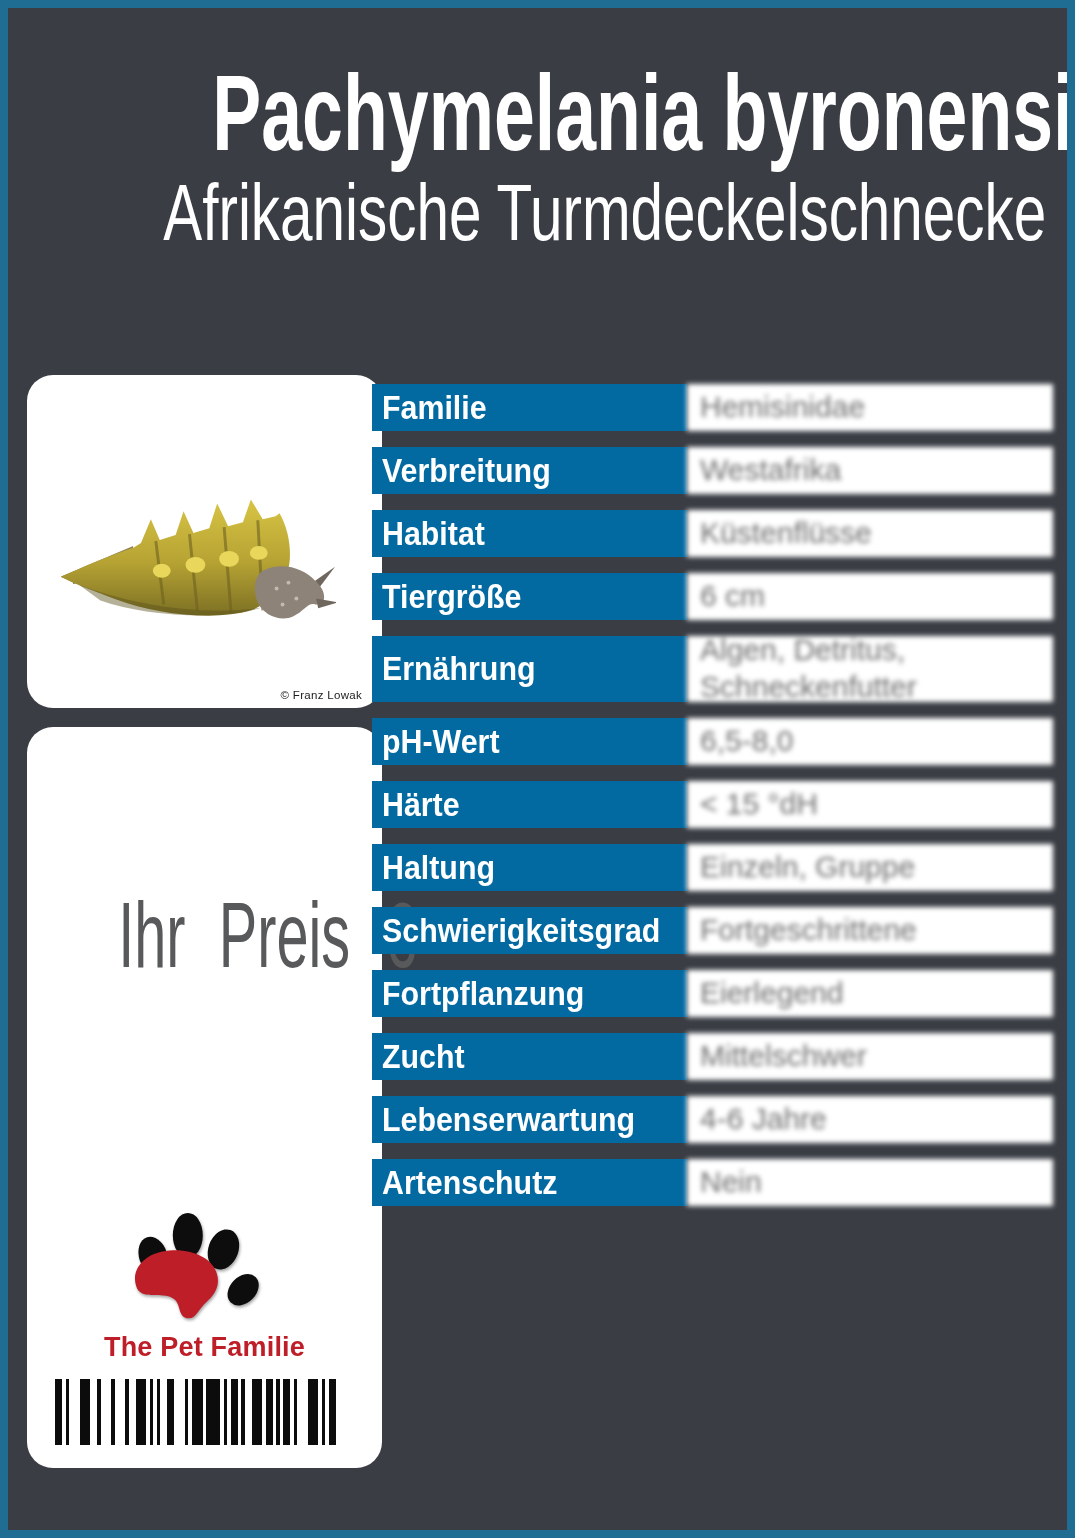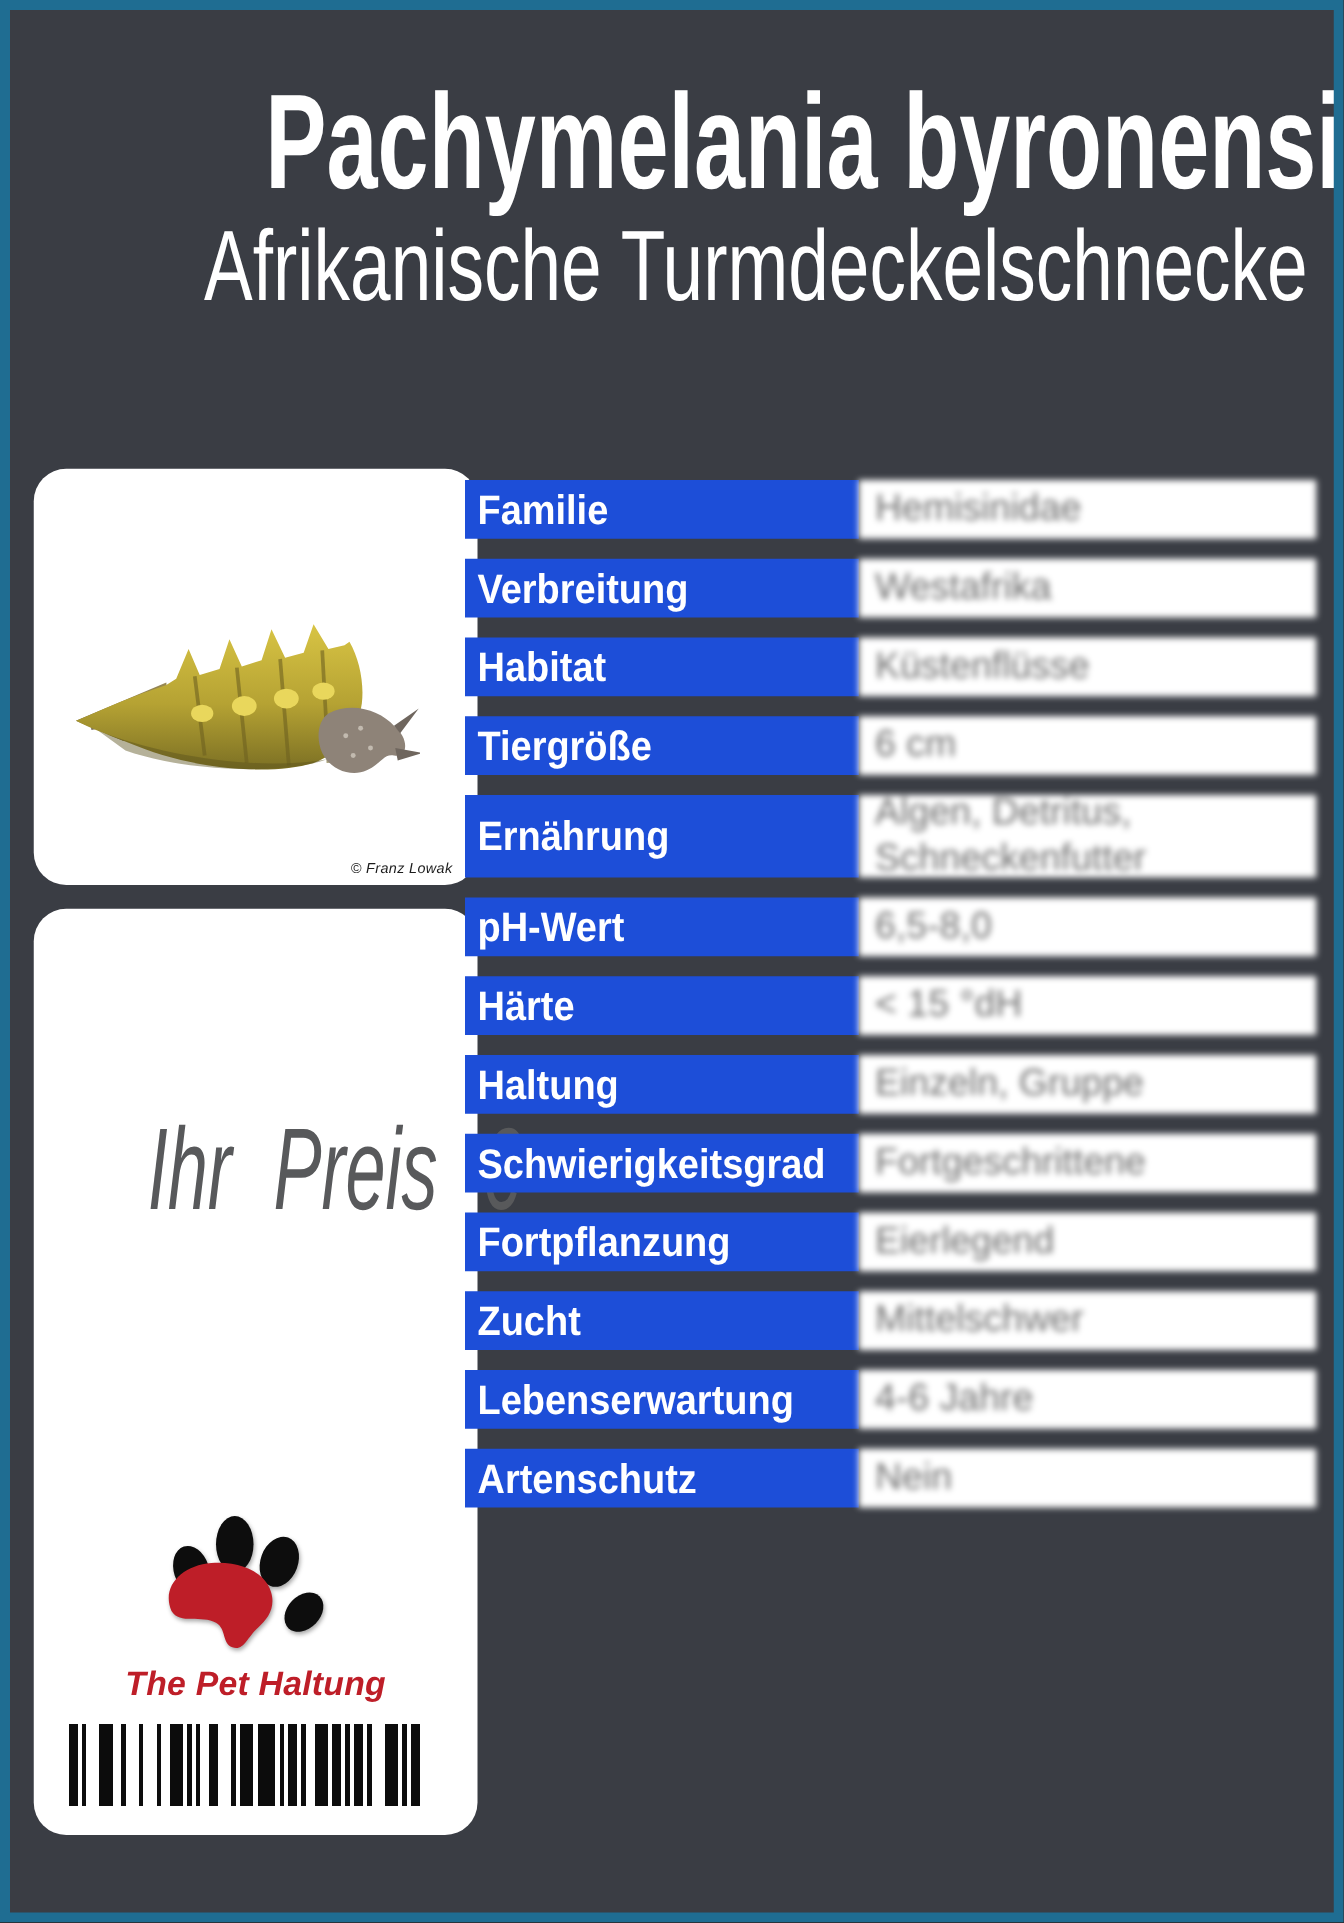--- a/index.html
+++ b/index.html
@@ -46,21 +46,20 @@
     transform:scaleX(0.73);
     transform-origin:center;
   }
   
   .card{
     position:absolute;
     left:27px;
     width:355px;
     background:#ffffff;
     border-radius:26px;
-    font-style:italic;
   }
   .photo-card{ top:375px; height:333px; }
   .snail-wrap{
     position:absolute;left:12px;top:78px;width:297px;height:185px;
   }
   .snail-wrap svg{width:100%;height:100%;filter:blur(0.6px);}
   .photo-credit{
     position:absolute;right:20px;bottom:7px;
     font-size:11.5px;color:#1c1c1c;
     letter-spacing:0.3px;
@@ -102,21 +101,21 @@
     position:absolute;left:372px;top:384px;width:681px;
   }
   .info-row{
     display:flex;
     height:47px;
     margin-bottom:16px;
   }
   .info-row.tall{ height:66px; }
   .info-row .cell-label{
     width:315px;min-width:315px;
-    background:#1d4ed8;
+    background:#0369a1;
     color:#ffffff;
     display:flex;align-items:center;
     padding-left:10px;
     box-sizing:border-box;
     font-weight:700;
     font-size:33px;
     white-space:nowrap;
     overflow:visible;
   }
   .info-row .cell-label .squeeze{
@@ -230,21 +229,21 @@
         <path d="M13,89
                  C4,68 22,50 47,48
                  C73,46 94,57 98,73
                  C102,86 95,96 87,103
                  C77,112 75,123 65,120
                  C56,117 60,104 51,99
                  C39,92 20,101 13,89 Z" fill="#be1e28"></path>
       </svg>
     </div>
 
-    <div class="brand-name">The Pet Haltung</div>
+    <div class="brand-name">The Pet Familie</div>
 
     <div class="barcode-wrap">
       <svg id="barcode-svg" viewBox="0 0 281 66" preserveAspectRatio="none" shape-rendering="crispEdges">
           <rect x="0.00" y="0" width="7.03" height="66" fill="#0c0c0c"></rect>
           <rect x="10.54" y="0" width="3.51" height="66" fill="#0c0c0c"></rect>
           <rect x="24.59" y="0" width="10.54" height="66" fill="#0c0c0c"></rect>
           <rect x="42.15" y="0" width="3.51" height="66" fill="#0c0c0c"></rect>
           <rect x="56.20" y="0" width="3.51" height="66" fill="#0c0c0c"></rect>
           <rect x="70.25" y="0" width="3.51" height="66" fill="#0c0c0c"></rect>
           <rect x="80.79" y="0" width="10.54" height="66" fill="#0c0c0c"></rect>

